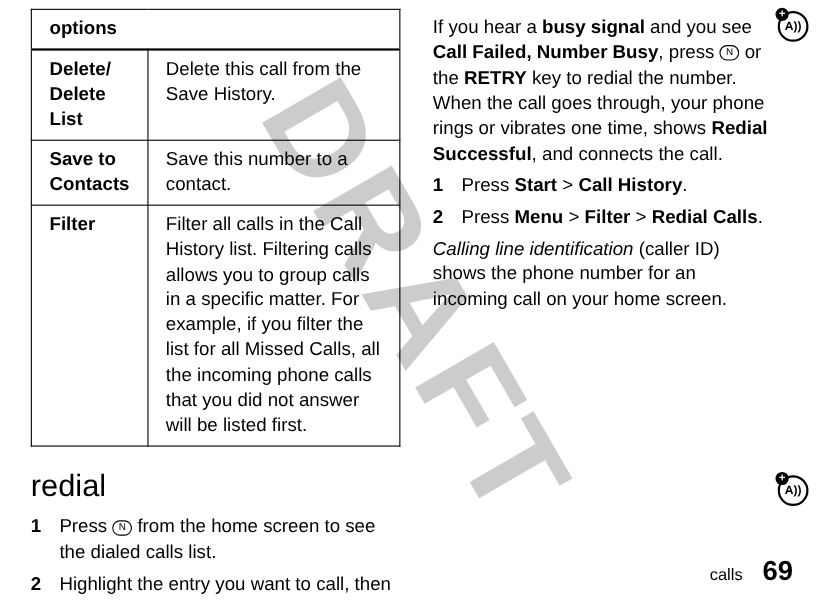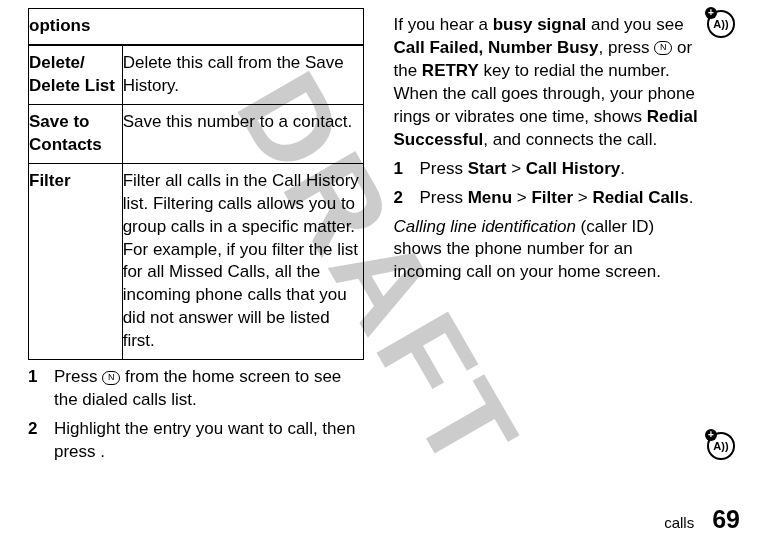--- a/index.html
+++ b/index.html
@@ -2,40 +2,40 @@
 <html><head>
 <meta charset="utf-8">
 <style>
   * { margin:0; padding:0; box-sizing:border-box; }
   html,body { width:757px; height:546px; font-family:Arial,Helvetica,sans-serif; color:#000; background:#fff; }
   .page { position:relative; width:757px; height:546px; padding:8px 28px 14px 28px; }
   .watermark { position:absolute; left:50%; top:50%; transform:translate(-50%,-50%) rotate(60deg); font-size:120px; font-weight:700; color:rgba(0,0,0,0.2); letter-spacing:6px; pointer-events:none; z-index:0; }
   .cols { display:flex; gap:30px; position:relative; z-index:1; }
   .col { flex:1 1 0; }
   table.opt { width:100%; border-collapse:collapse; font-size:17px; line-height:1.35; }
-  table.opt th, table.opt td { border:1px solid #000; vertical-align:top; padding:6px 0; }
+  table.opt th, table.opt td { border:1px solid #000; vertical-align:top; padding:6px 16px; }
   table.opt th { text-align:left; font-weight:700; border-bottom:2px solid #000; }
   table.opt .lbl { font-weight:700; width:28%; font-family:Arial,Helvetica,sans-serif; font-stretch:condensed; }
   h2.sect { font-size:28px; font-weight:400; margin:20px 0 10px 0; }
   .body { font-size:17px; line-height:1.35; }
   .body p { margin:6px 0; }
   .step { display:flex; margin:6px 0; }
   .step .num { font-weight:700; width:26px; flex:0 0 26px; }
   .step .txt { flex:1; }
   .btn { display:inline-flex; align-items:center; justify-content:center; width:18px; height:14px; border:1.5px solid #000; border-radius:9px; font-size:9px; line-height:1; vertical-align:middle; padding-bottom:1px; }
   .cond { font-family:Arial,Helvetica,sans-serif; }
   b, .b { font-weight:700; }
   .ital { font-style:italic; }
   .col.right { position:relative; }
   .badge { position:absolute; right:-6px; width:28px; height:28px; border:2px solid #000; border-radius:50%; display:flex; align-items:center; justify-content:center; background:#fff; }
   .badge1 { top:2px; }
   .badge2 { top:424px; }
   .badge .inner { font-size:11px; font-weight:700; }
   .badge .plus { position:absolute; top:-5px; left:-4px; width:12px; height:12px; border-radius:50%; background:#000; color:#fff; font-size:10px; line-height:12px; text-align:center; font-weight:700; }
-  .footer { position:absolute; right:17px; bottom:12px; font-size:15px; display:flex; align-items:baseline; gap:18px; }
+  .footer { position:absolute; right:36px; bottom:12px; font-size:15px; display:flex; align-items:baseline; gap:18px; }
   .footer .f1 { }
   .footer .f2 { font-weight:700; font-size:25px; }
 </style>
 </head>
 <body>
 
 <div class="page">
   <div class="watermark">DRAFT</div>
 
   <div class="cols">
@@ -54,20 +54,21 @@
           <td class="lbl cond">Save to Contacts</td>
           <td>Save this number to a contact.</td>
         </tr>
         <tr>
           <td class="lbl cond">Filter</td>
           <td>Filter all calls in the Call History list. Filtering calls allows you to group calls in a specific matter. For example, if you filter the list for all Missed Calls, all the incoming phone calls that you did not answer will be listed first.</td>
         </tr>
       </tbody>
         </table>
 
+      <h2 class="sect">redial</h2>
       <div class="body">
         <div class="step">
           <div class="num">1</div>
           <div class="txt">
             <span>Press </span><span class="btn">N</span><span> from the home screen to see the dialed calls list.</span>
           </div>
         </div>
         <div class="step">
           <div class="num">2</div>
           <div class="txt">

